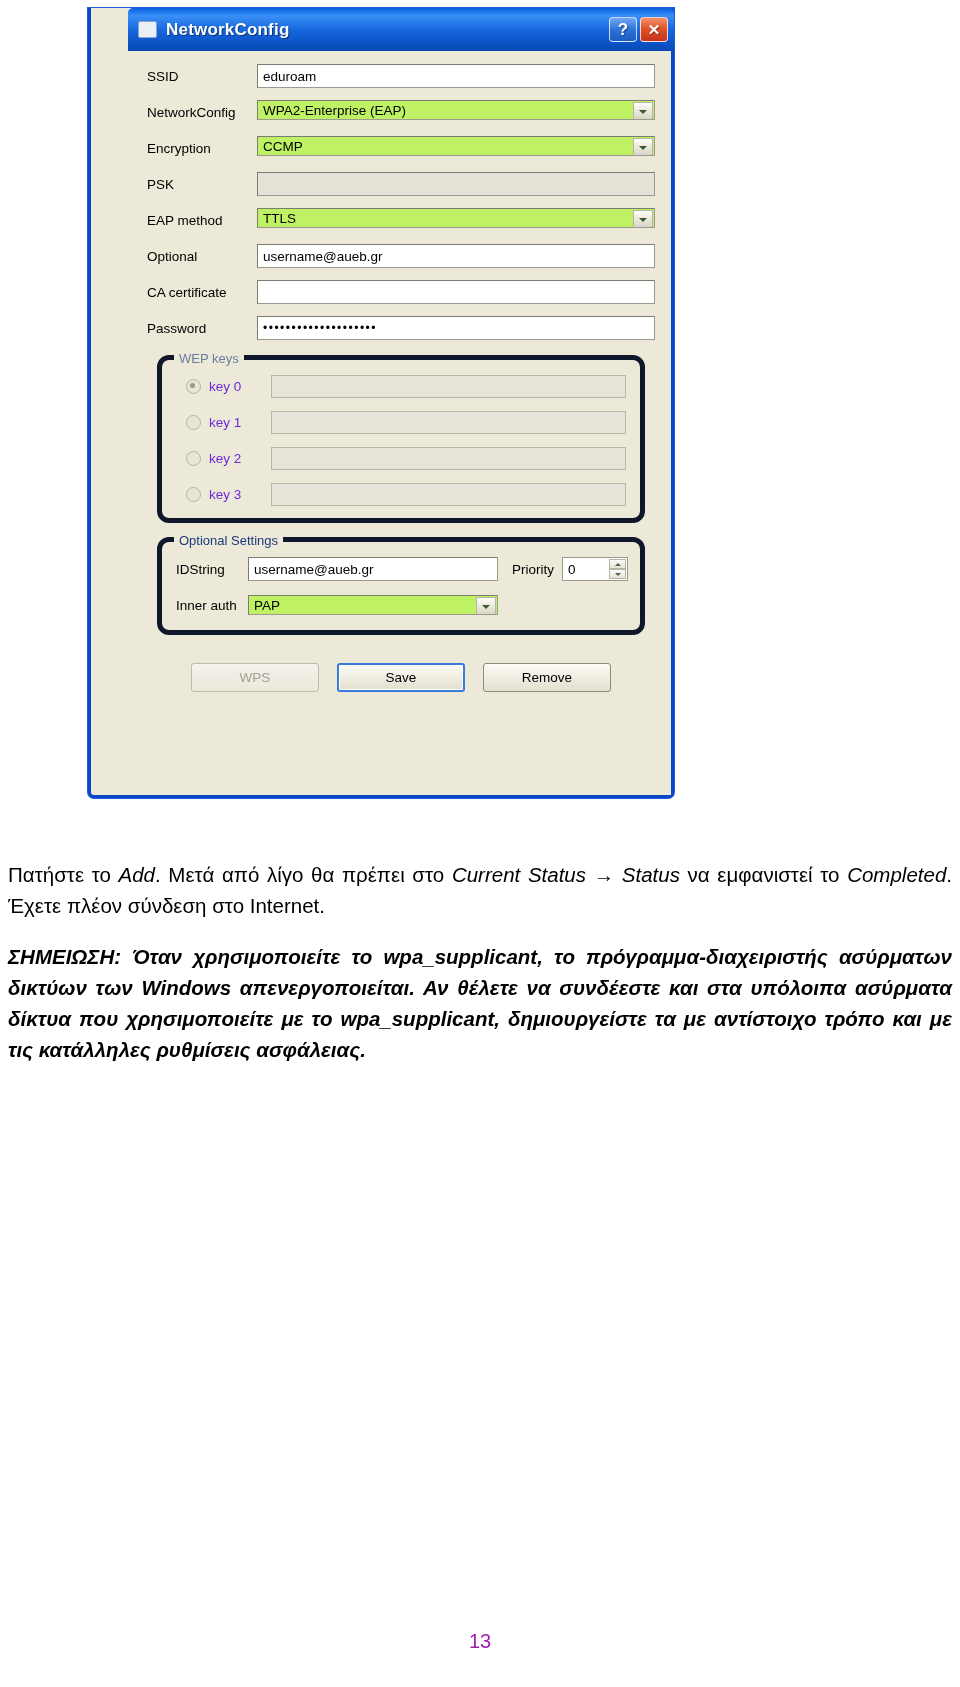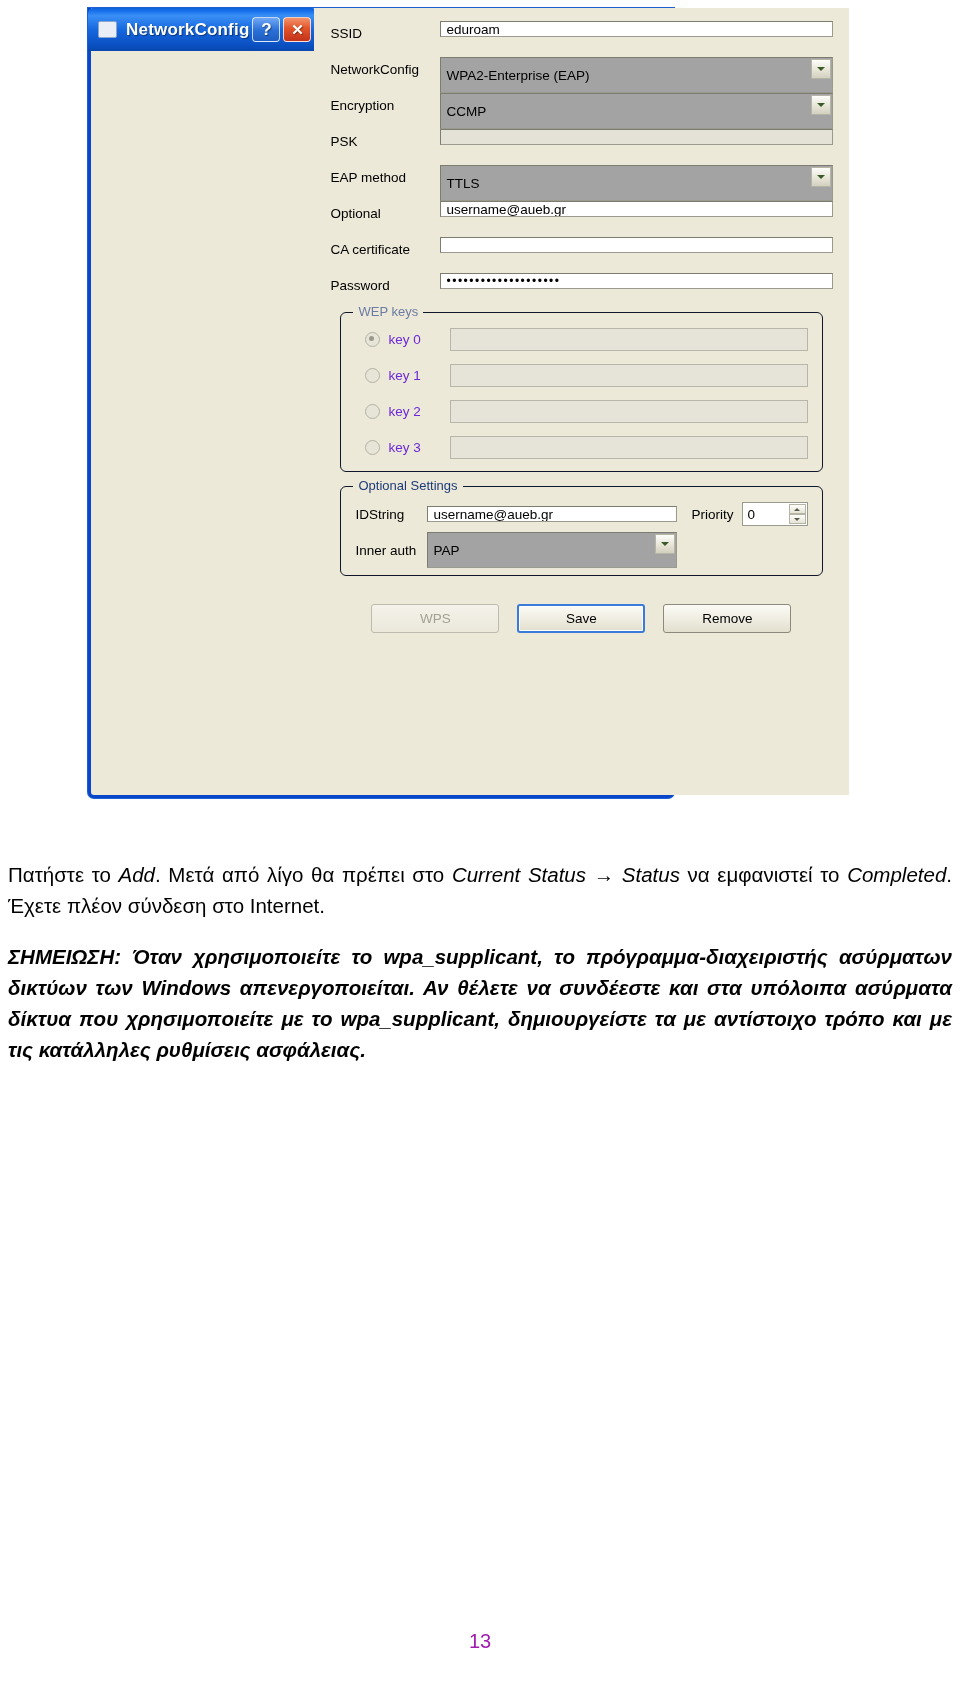--- a/index.html
+++ b/index.html
@@ -18,22 +18,23 @@
     width:586px; height:790px;
   }
 
   .win-frame{
     width:100%; height:100%;
     box-sizing:border-box;
     border:3px solid #0a46c8;
     border-top:none;
     border-radius:0 0 6px 6px;
     background:#ece9d8;
-    display:flex; flex-direction:row;
+    display:flex; flex-direction:column;
     box-shadow:0 0 0 1px #1e5fd8;
+    padding-left:40px;
   }
 
   .titlebar{
     height:43px;
     flex:0 0 43px;
     background:linear-gradient(180deg,#0b5fd8 0%,#1b74ee 8%,#3a8ff5 18%,#1566de 52%,#0a4fc0 88%,#0847ad 100%);
     border-radius:5px 5px 0 0;
     margin:0 -3px; 
     display:flex; align-items:center;
     padding:0 6px 0 10px;
@@ -87,41 +88,41 @@
   }
   .flabel{
     width:110px; flex:0 0 110px;
     font-size:13.5px; color:#000000;
     white-space:nowrap;
   }
   .fctl{ flex:1 1 auto; position:relative; height:24px; }
 
   .tinput{
     box-sizing:border-box;
-    width:100%; height:16px;
+    width:100%; height:24px;
     border:1px solid #9a9a8e;
     border-top-color:#7c7c70;
     border-left-color:#7c7c70;
     background:#ffffff;
     font-size:13.5px;
     color:#000;
     padding:2px 5px;
     display:flex; align-items:center;
     white-space:nowrap; overflow:hidden;
   }
   .tinput.disabled{ background:#e4e2d6; color:#8a8a80; }
   .tinput.empty{ background:#ffffff; }
 
   .combo{
     box-sizing:border-box;
-    width:100%; height:36px;
+    width:100%; height:20px;
     border:1px solid #9a9a8e;
     border-top-color:#7c7c70;
     border-left-color:#7c7c70;
-    background:#a3a3a3;
+    background:#bef264;
     font-size:13.5px; color:#000;
     display:flex; align-items:center;
     padding-left:5px;
     position:relative;
     overflow:hidden;
   }
   .combo .cb-arrow{
     position:absolute; right:1px; top:1px;
     width:20px; height:20px;
     background:linear-gradient(180deg,#fdfdfb,#e7e5d6 55%,#d3d0c0);
@@ -133,22 +134,22 @@
     width:0;height:0;
     border-left:4px solid transparent;
     border-right:4px solid transparent;
     border-top:4px solid #3b5a2a;
   }
 
   .dots{ letter-spacing:1.5px; font-size:12px; }
 
   
   .group{
-    border:1px solid #0f172a;
-    border-radius:6px;
+    border:5px solid #0f172a;
+    border-radius:12px;
     margin:14px 10px 8px 10px;
     padding:14px 14px 12px 14px;
     position:relative;
     box-sizing:border-box;
   }
   .group-title{
     position:absolute;
     top:-9px; left:12px;
     background:#ece9d8;
     padding:0 5px;

